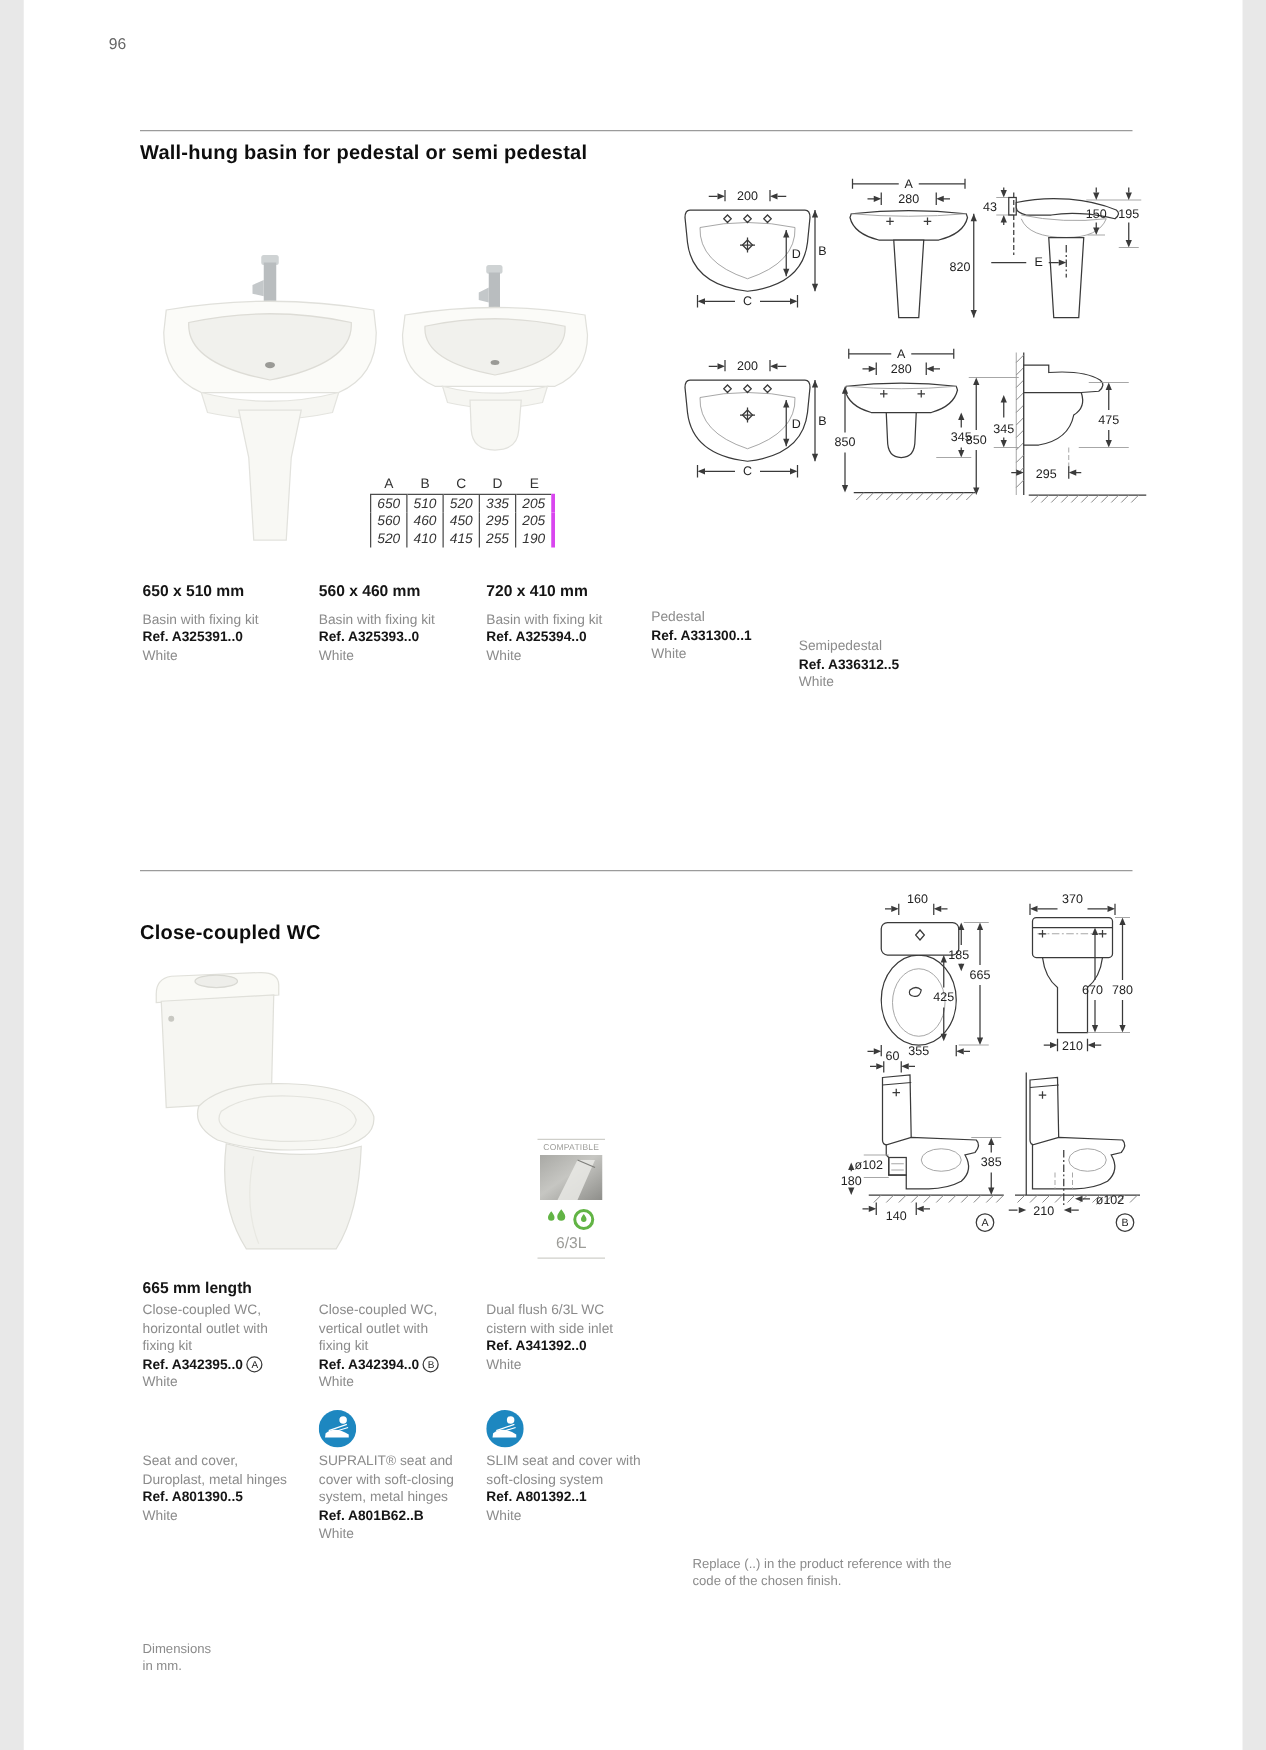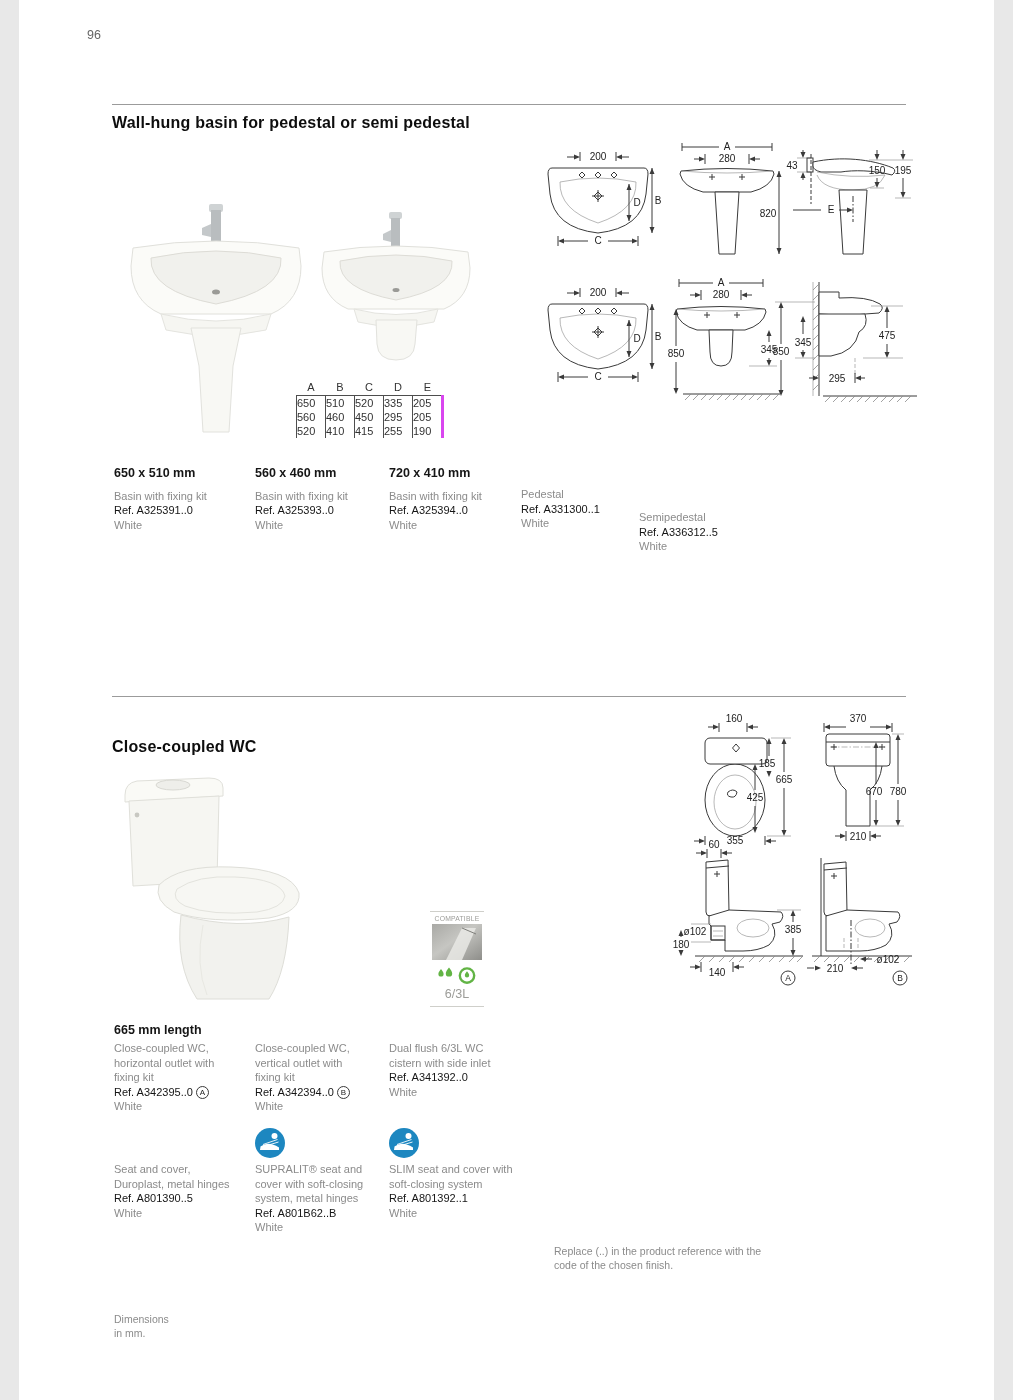--- a/index.html
+++ b/index.html
@@ -7,28 +7,28 @@
     position:relative;width:975px;height:1400px;background:#ffffff;
     font-family:"Liberation Sans",sans-serif;color:#1a1a1a;overflow:hidden;
     margin:0 auto;
   }
   .abs{position:absolute;}
   .rule{height:1px;background:#9b9b9b;}
   .pagenum{font-size:12.5px;color:#666;}
   .sec-title{font-weight:bold;font-size:16px;color:#0d0d0d;letter-spacing:.2px;}
   .prod{font-size:11px;color:#8b8b8b;line-height:14.5px;}
   .prod .size{font-weight:bold;font-size:12.5px;color:#151515;margin-bottom:8px;}
-  .prod .ref{font-weight:normal;color:#151515;}
+  .prod .ref{font-weight:bold;color:#151515;}
   .pre{white-space:pre-line;}
   .mark{display:inline-block;width:11px;height:11px;border:1px solid #3a3a3a;border-radius:50%;
         font-size:8px;line-height:11px;text-align:center;color:#222;margin-left:3px;
         font-weight:normal;vertical-align:1px;background:#fff;}
   .dimtable{border-collapse:collapse;font-size:11px;color:#333;}
   .dimtable th{font-weight:normal;border-bottom:1px solid #4d4d4d;width:28px;text-align:center;padding:0 0 2px;}
-  .dimtable td{border-left:1px solid #4d4d4d;width:28px;padding:1px 0;}
+  .dimtable td{border-left:1px solid #4d4d4d;width:28px;text-align:center;padding:1px 0;font-style:italic;}
   .dimtable td:last-child{border-right:3px solid #d946ef;}
   .footer{font-size:10.5px;color:#8b8b8b;line-height:13.5px;}
   .badge-label{border-top:1px solid #cfcfca;padding-top:3px;font-size:6.8px;letter-spacing:.2px;
                color:#9c9c98;text-align:center;}
   .badge-flush{font-size:12.5px;color:#9c9c98;text-align:center;margin-top:1px;}
   .badge-end{border-bottom:1px solid #cfcfca;margin-top:5px;}
   svg .s{fill:none;stroke:#3a3a3a;stroke-width:1;}
   svg .sw{fill:#fff;stroke:#3a3a3a;stroke-width:1;}
   svg .lt{fill:none;stroke:#9a9a9a;stroke-width:.7;}
   svg .ar{fill:#3a3a3a;stroke:none;}

